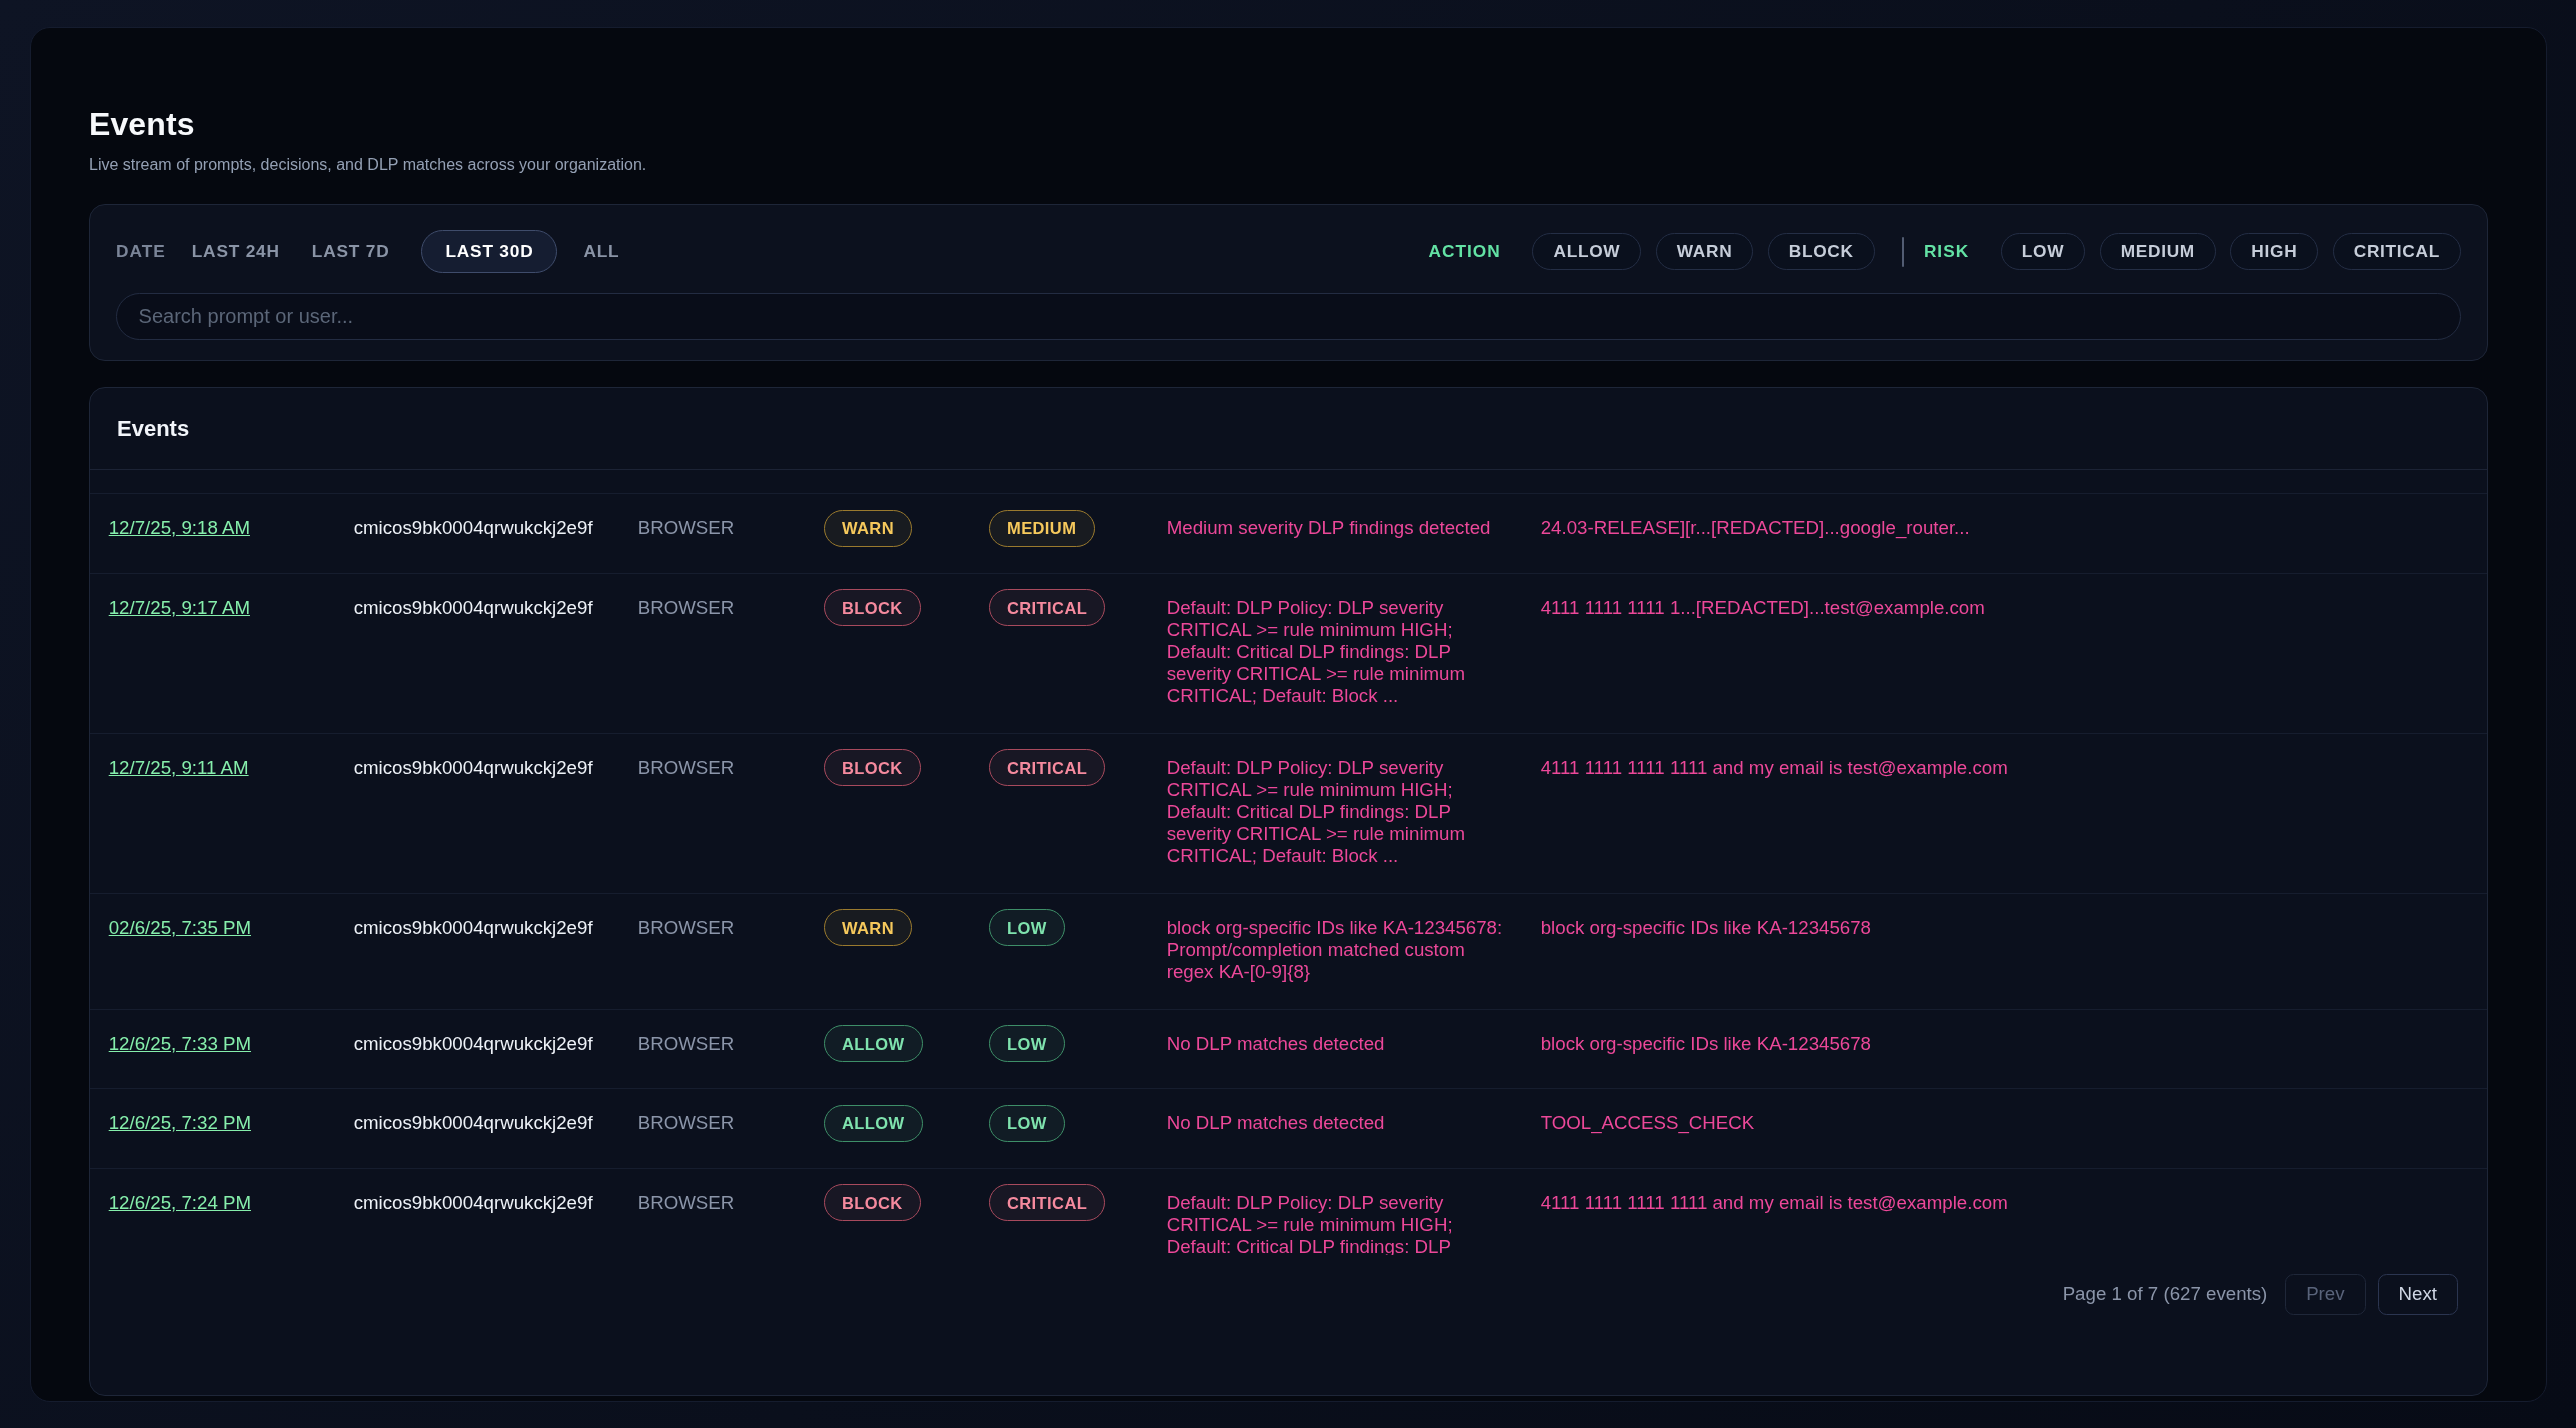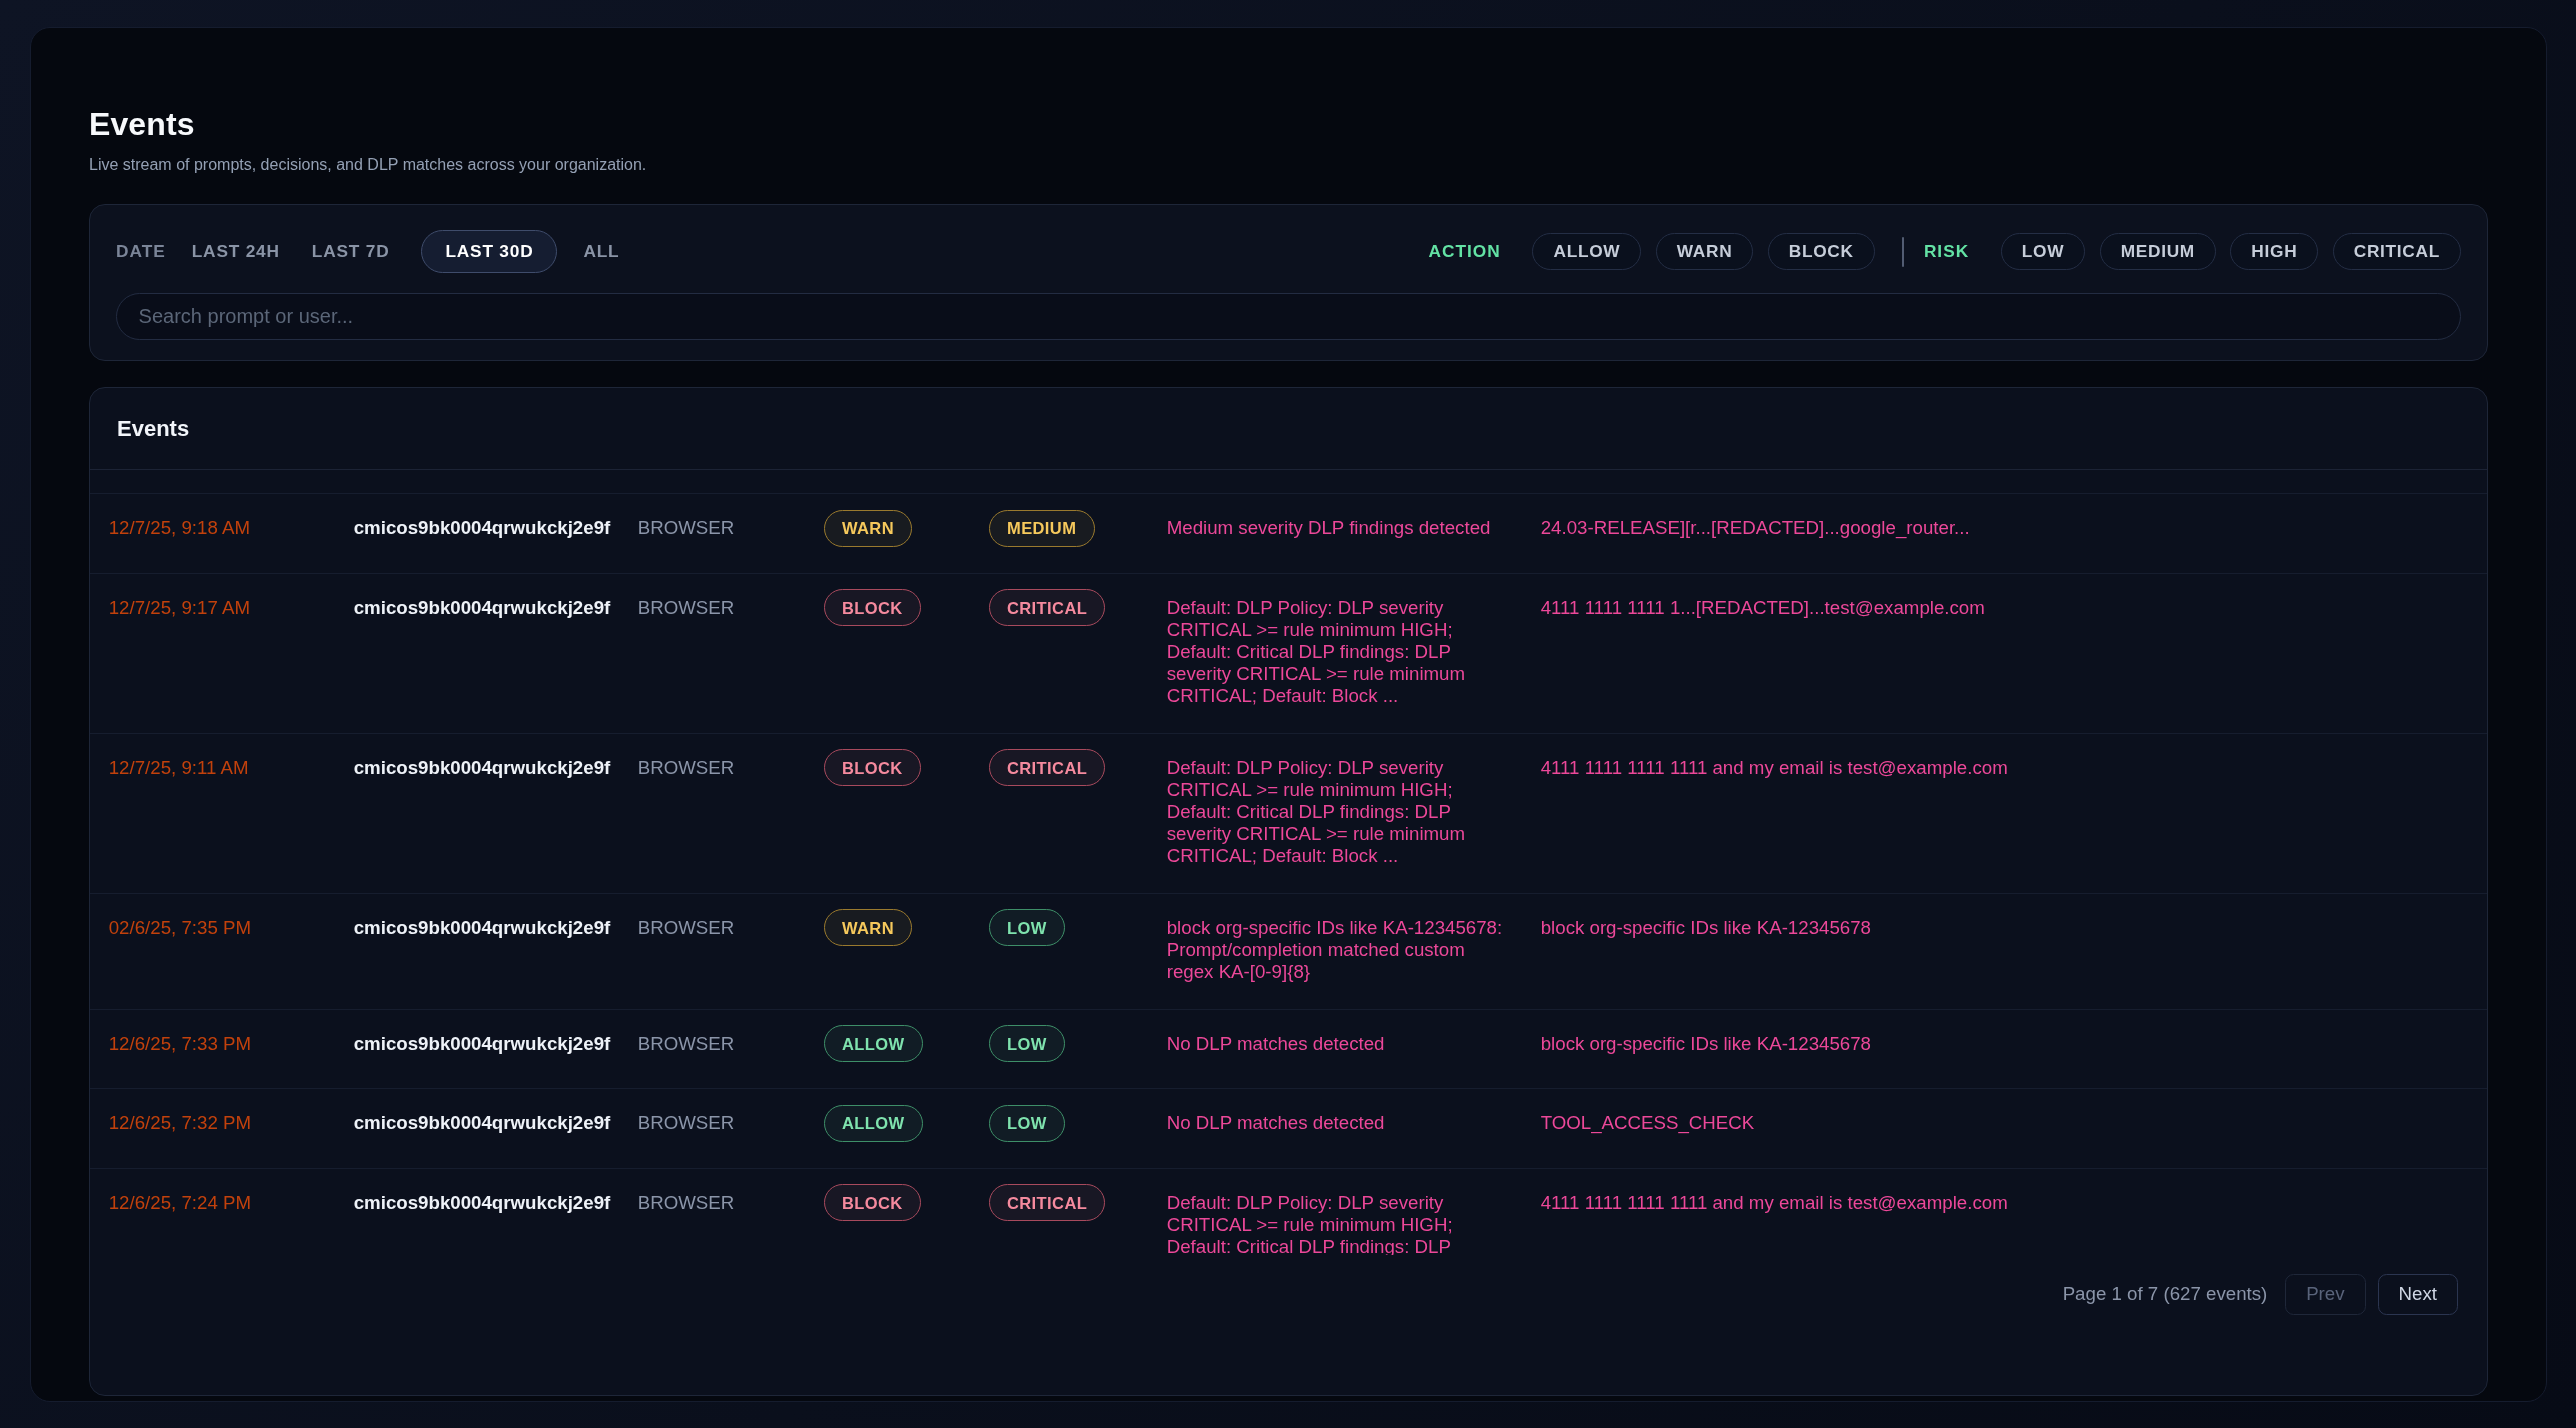--- a/index.html
+++ b/index.html
@@ -74,22 +74,22 @@
   .table-viewport { height: 785px; overflow: hidden; flex: none; }
   .row {
     display: grid;
     grid-template-columns: 245px 284px 186px 165px 178px 374px 1fr;
     padding: 23px 0 26px 18.7px;
     border-bottom: 0.7px solid #161d2e;
     font-size: 18.7px; line-height: 22px;
     align-items: start;
   }
   .row-partial { height: 24px; border-bottom: 0.7px solid #161d2e; }
-  .c-time { color: #c2410c; }
-  .c-user { color: #eef2f8; font-weight: 700; }
+  .c-time { color: #86efac; text-decoration: underline; }
+  .c-user { color: #eef2f8; font-weight: 400; }
   .c-channel { color: #8b95a9; }
   .pill {
     display: inline-flex; align-items: center; justify-content: center;
     height: 37px; padding: 0 17.3px; border-radius: 718px;
     font-size: 16.5px; font-weight: 700; letter-spacing: 0.4px;
     border: 1.4px solid; margin-top: -8px;
   }
   .tone-amber { color: #f6c95c; border-color: #9a7a2e; background: rgba(246,201,92,0.06); }
   .tone-rose  { color: #f58a9e; border-color: #a84a5d; background: rgba(245,138,158,0.06); }
   .tone-green { color: #7fe3ae; border-color: #3e8f68; background: rgba(127,227,174,0.06); }

